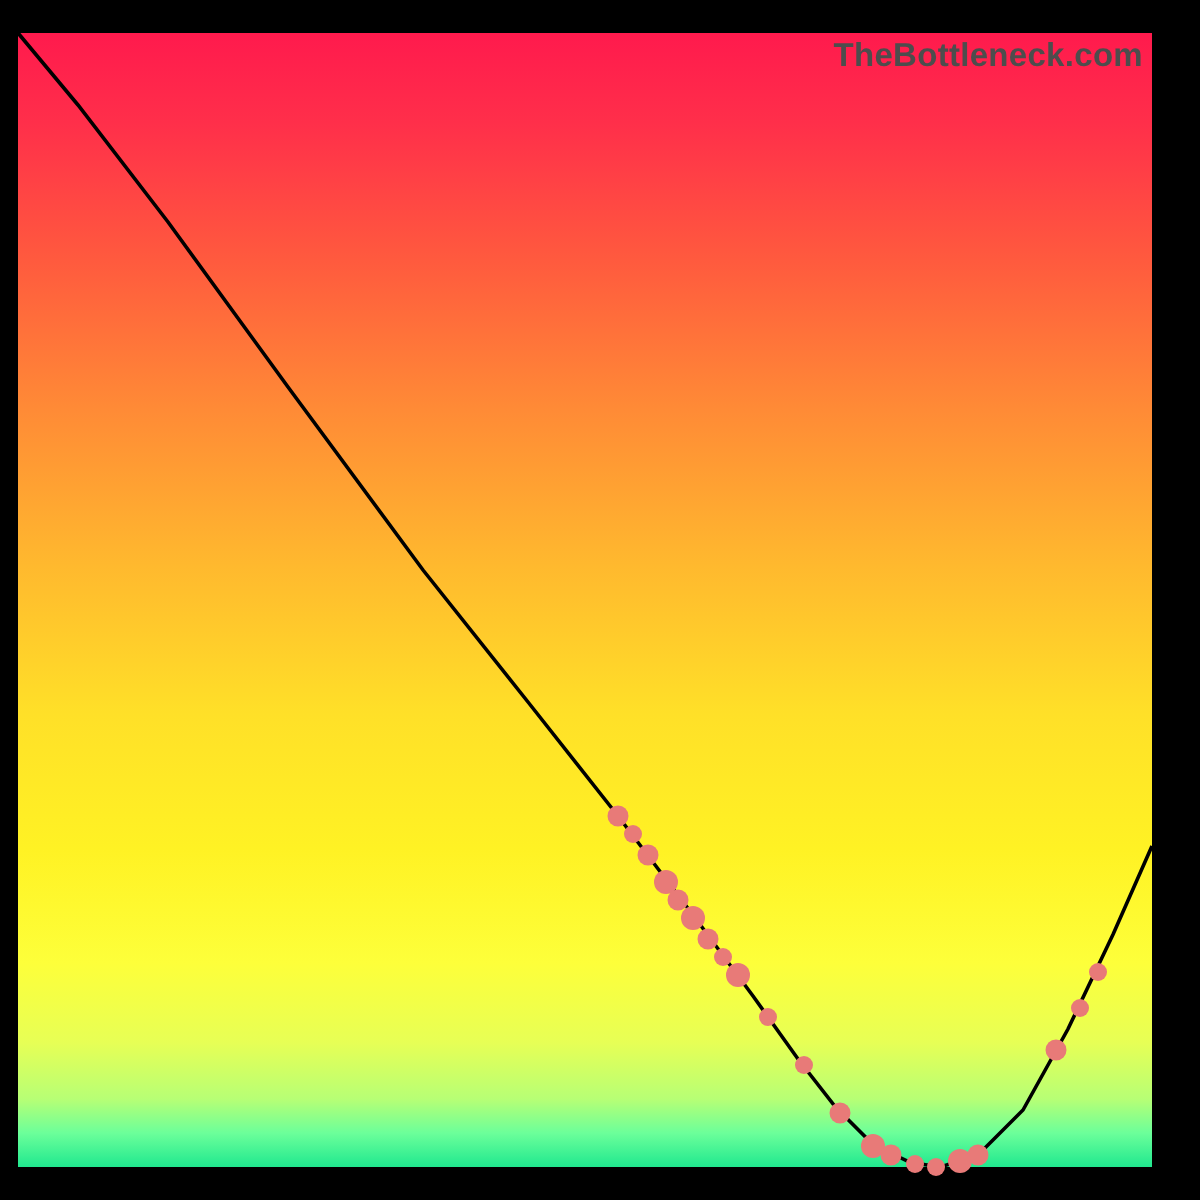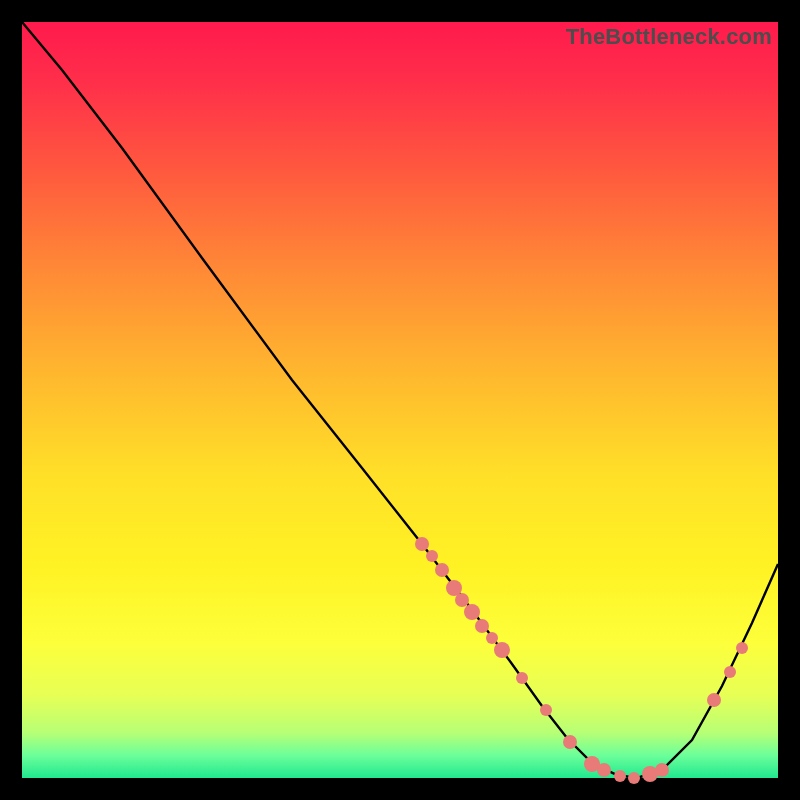--- a/index.html
+++ b/index.html
@@ -6,21 +6,21 @@
     margin: 0;
     padding: 0;
     width: 800px;
     height: 800px;
     background: #000;
     overflow: hidden;
     font-family: Arial, Helvetica, sans-serif;
   }
   .frame {
     position: absolute;
-    left: 22px;
+    left: 12px;
     top: 22px;
     width: 756px;
     height: 756px;
     background: linear-gradient(to bottom,
       #ff1a4d 0%,
       #ff2f4a 8%,
       #ff5a3e 20%,
       #ff8a36 33%,
       #ffb92e 47%,
       #ffe028 60%,

